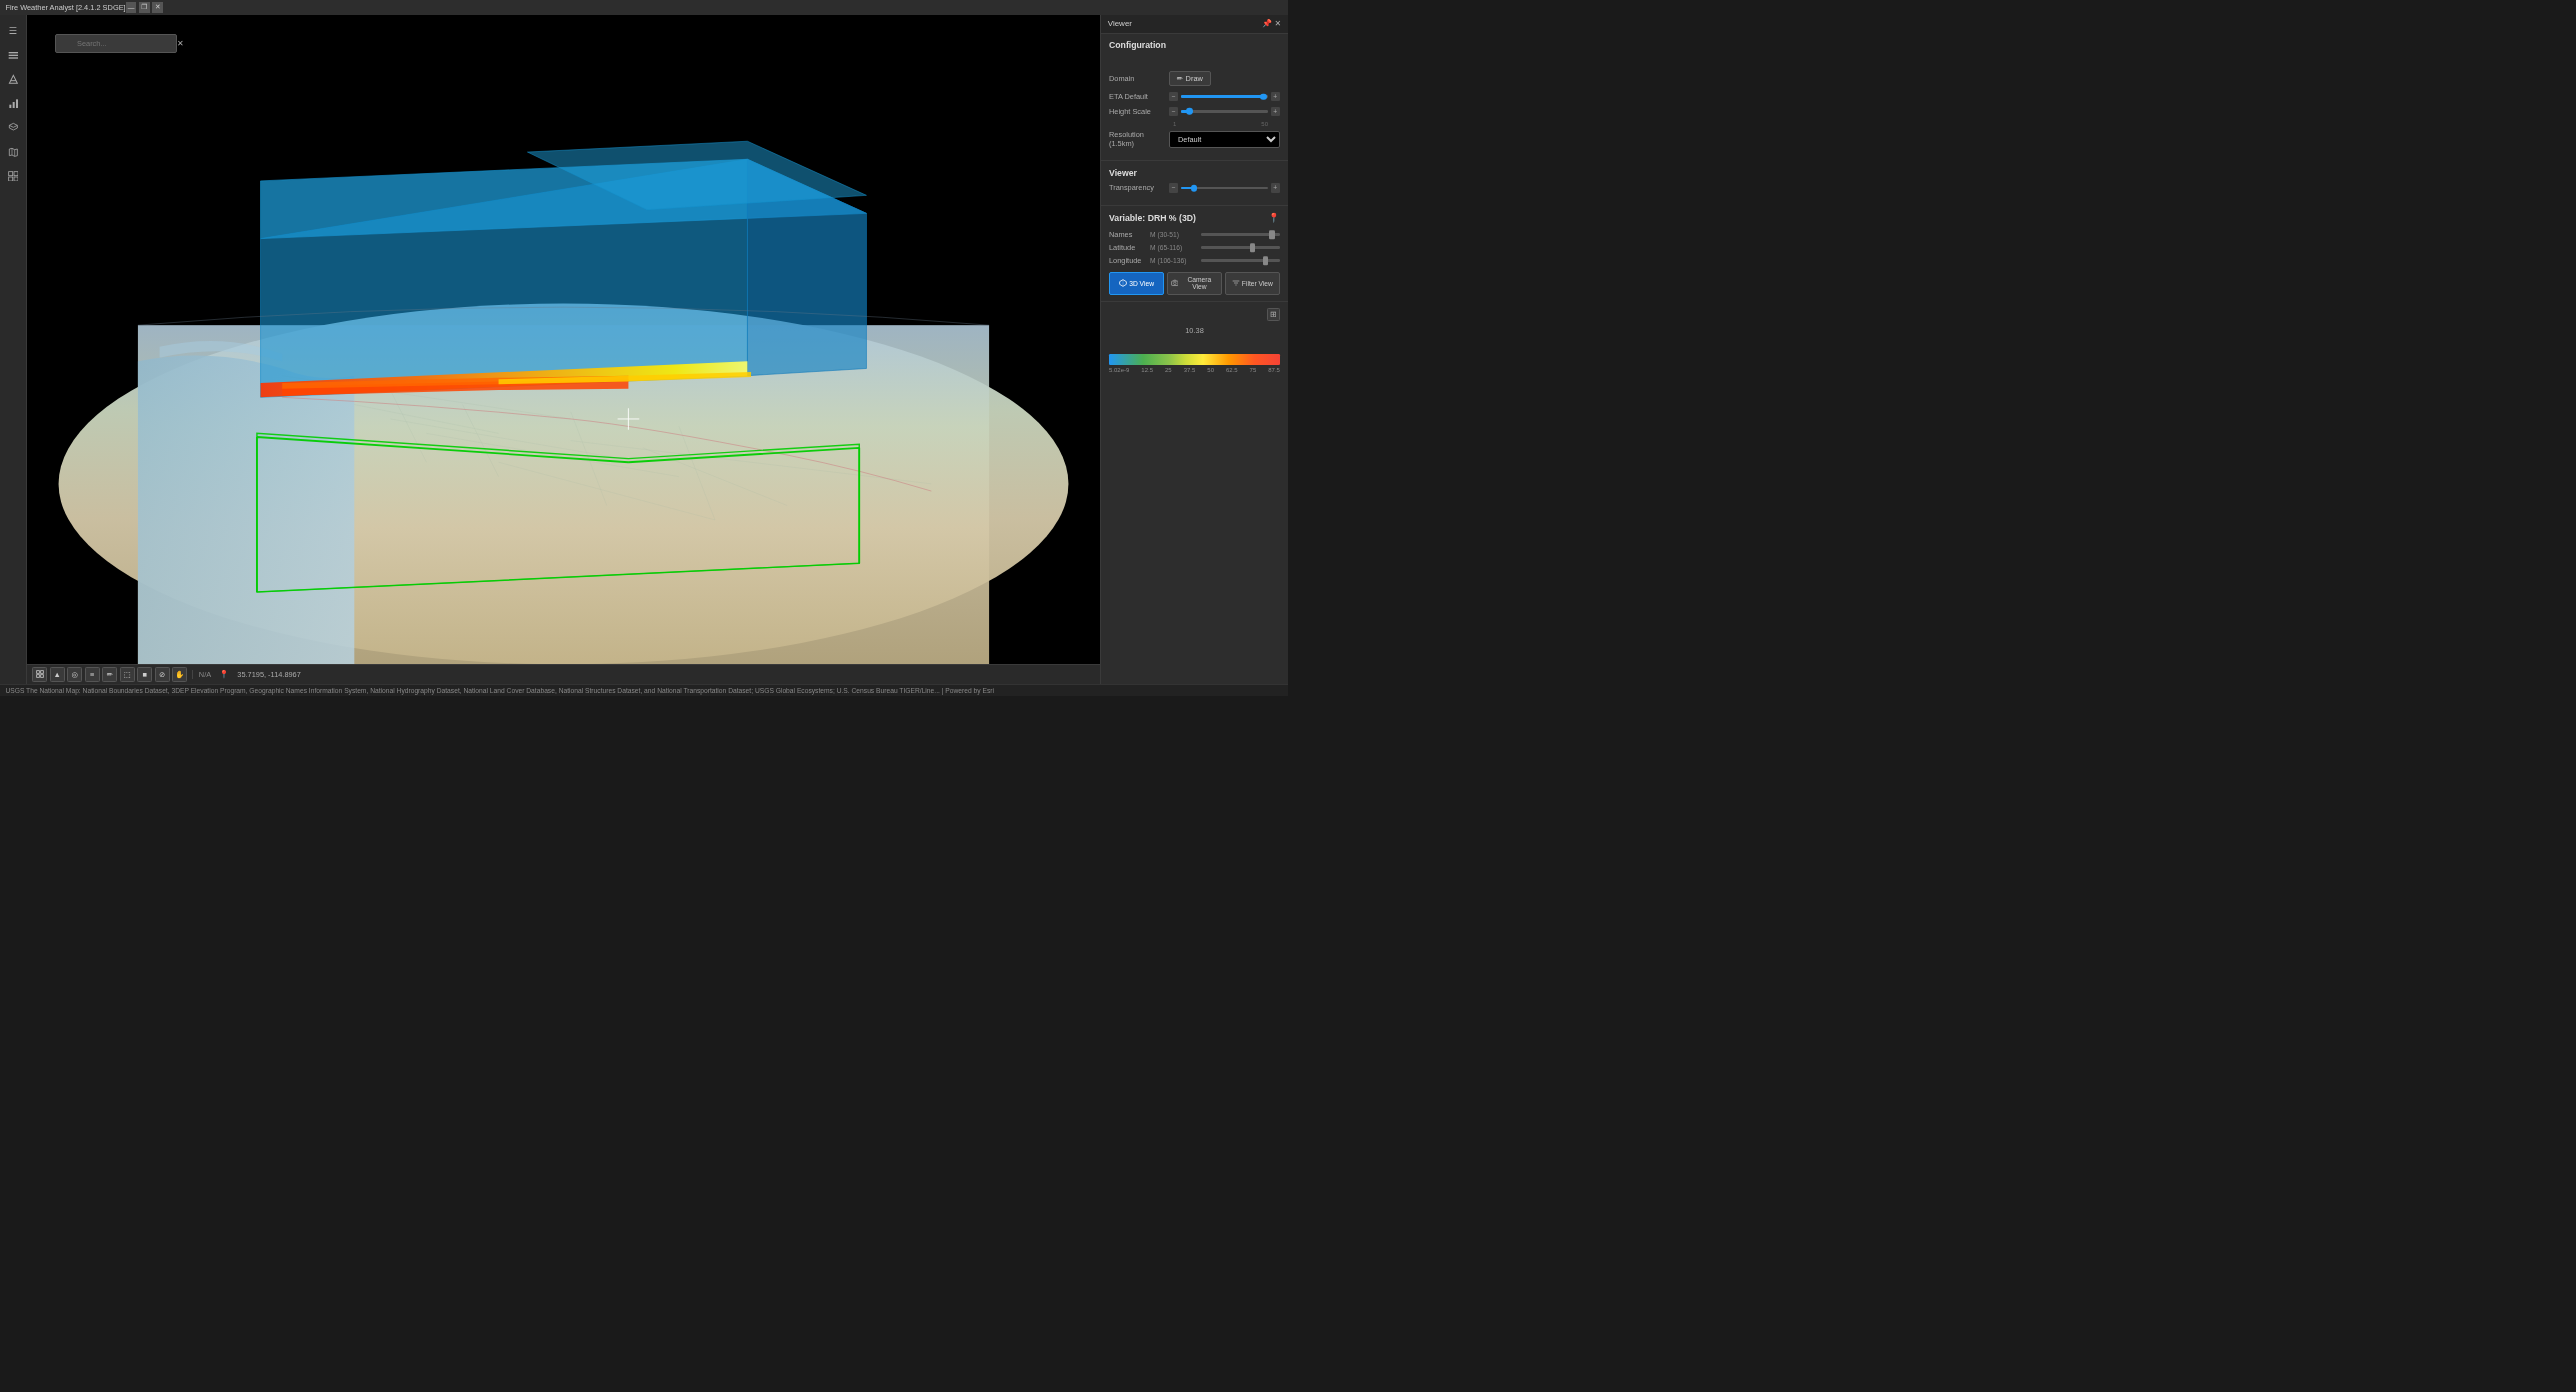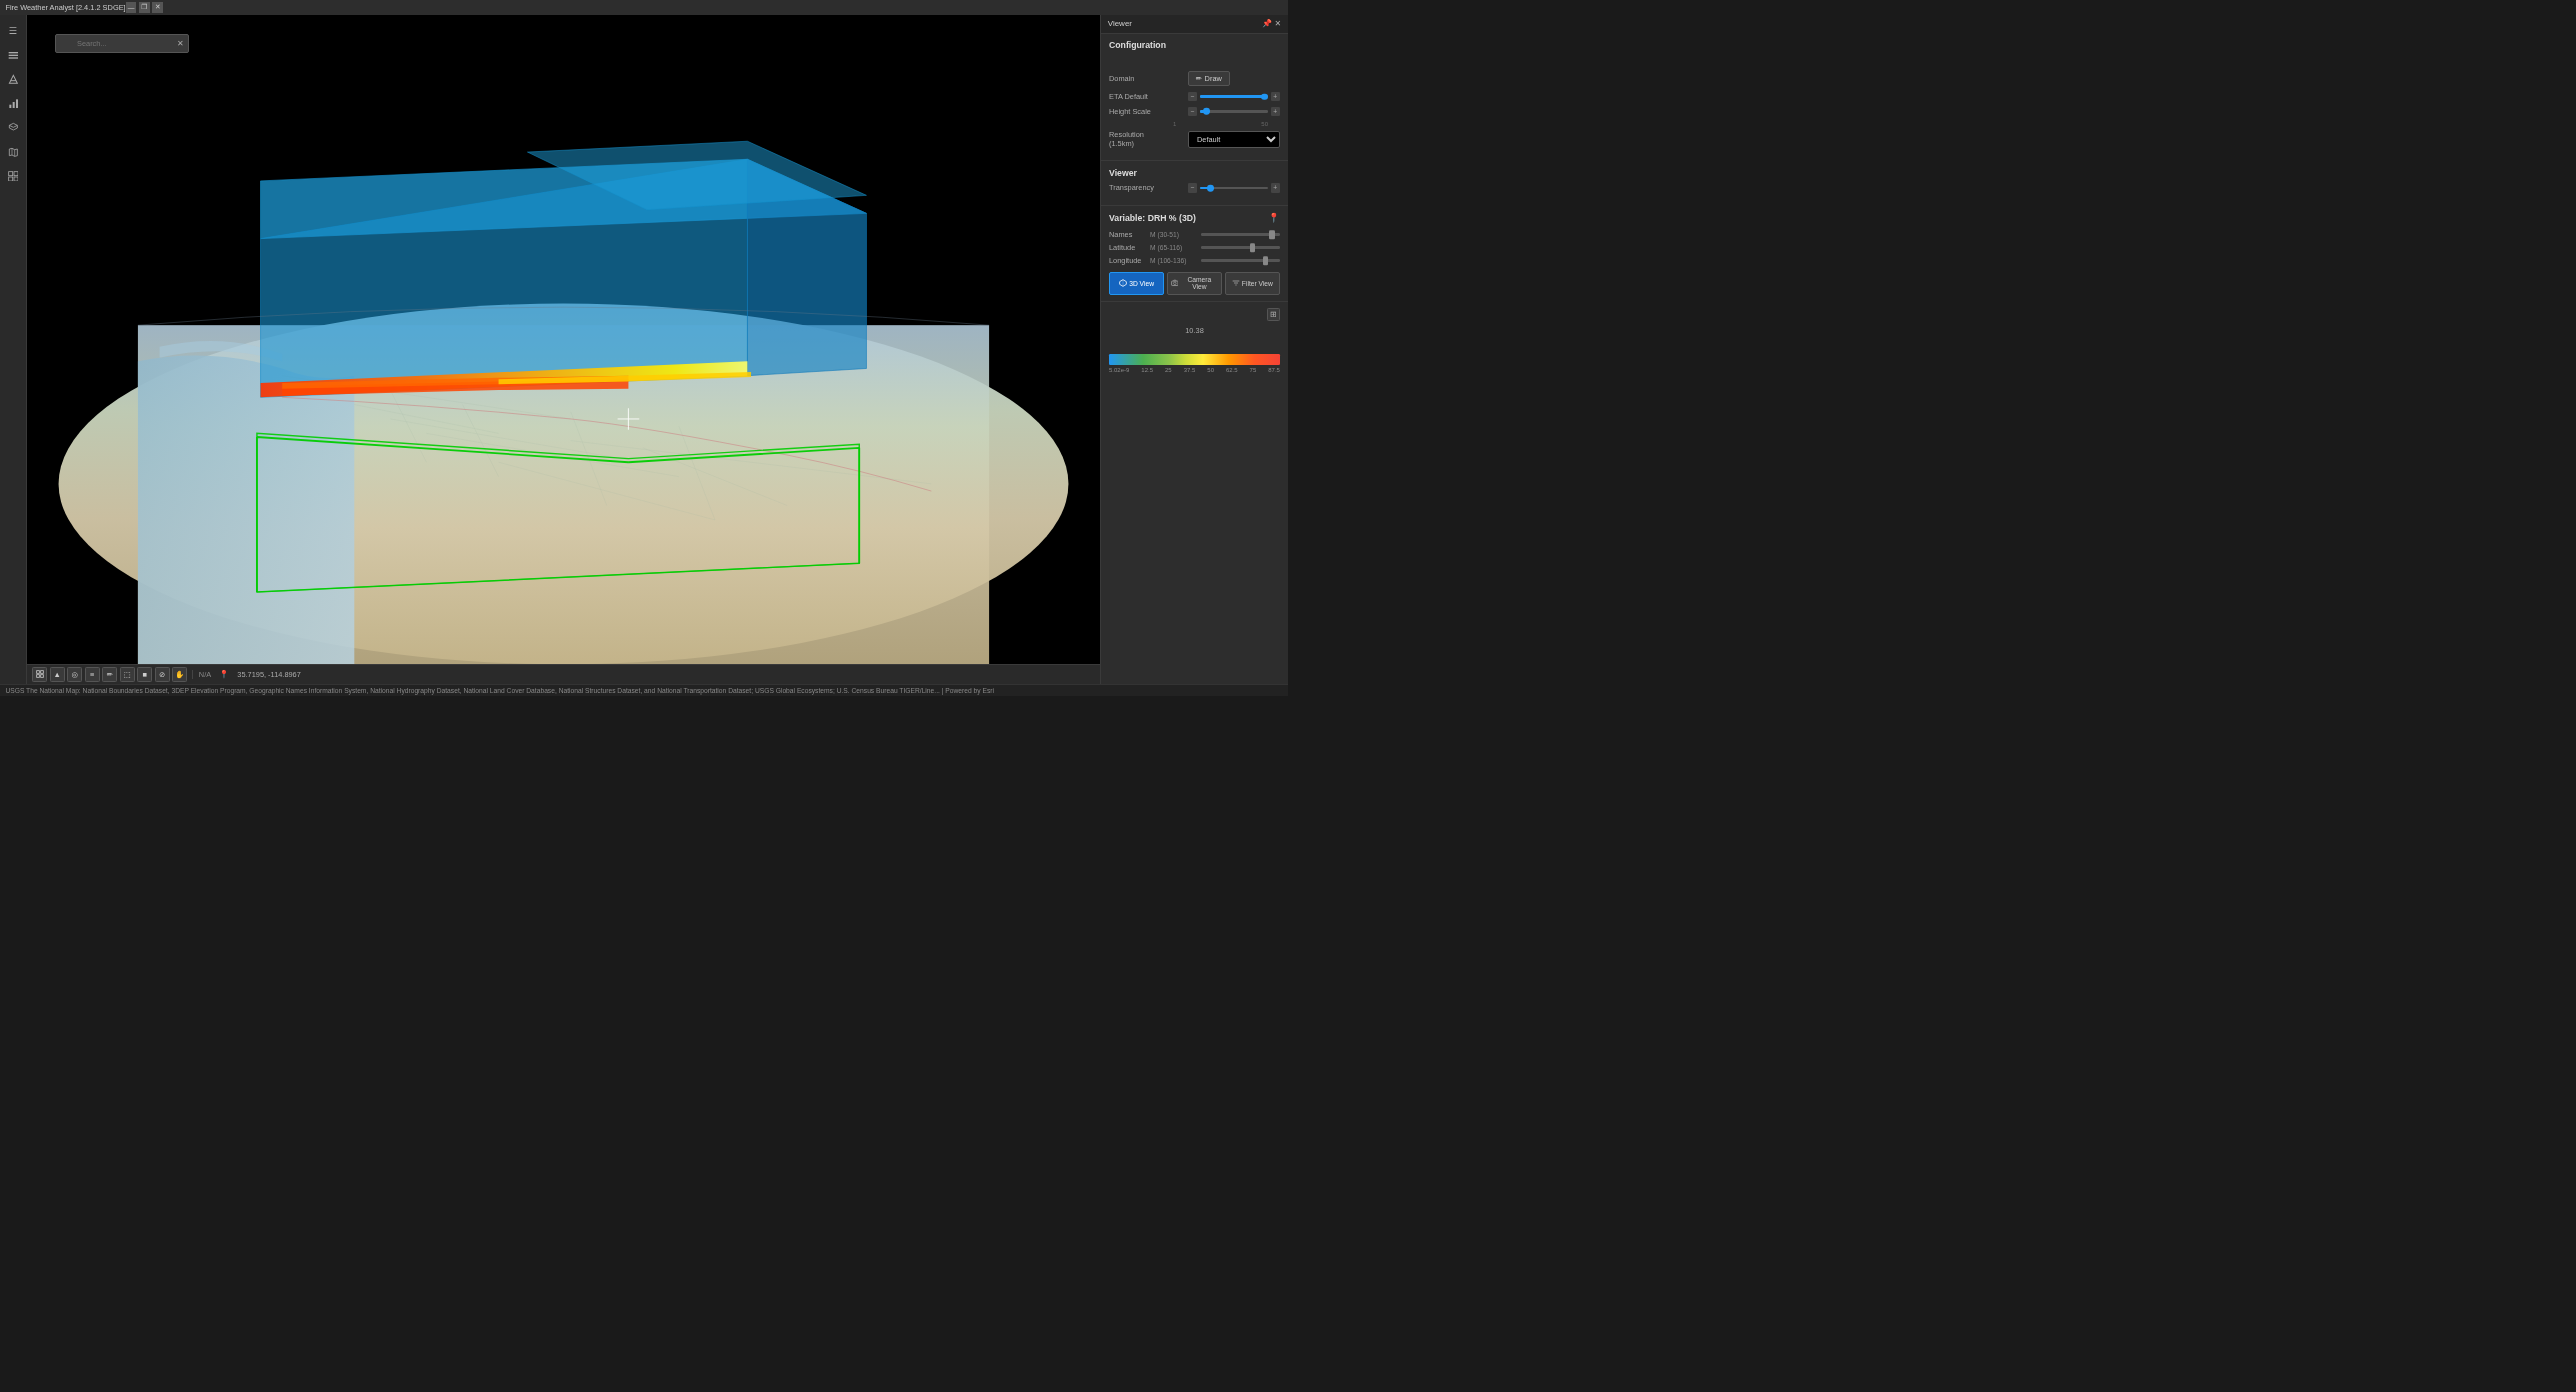--- a/index.html
+++ b/index.html
@@ -69,21 +69,21 @@
     #search-area {
       position: absolute;
       top: 19px;
       left: 28px;
       z-index: 10;
       display: flex;
       align-items: center;
       gap: 2.7px;
     }
     #search-box {
-      width: 134px;
+      width: 122px;
       height: 19px;
       background: #3a3a3a;
       border: 0.7px solid #555;
       border-radius: 2px;
       display: flex;
       align-items: center;
       padding: 0 17px;
       gap: 4px;
     }
     #search-input {
@@ -180,21 +180,21 @@
       font-size: 8.7px;
       font-weight: 600;
       color: #ddd;
       margin-bottom: 21px;
     }
 
     .config-row {
       display: flex;
       align-items: center;
       margin-bottom: 5.4px;
-      gap: 19px;
+      gap: 0;
     }
     .config-label {
       font-size: 7.4px;
       color: #aaa;
       width: 60px;
       flex-shrink: 0;
     }
     .config-value {
       font-size: 7.4px;
       color: #ccc;

